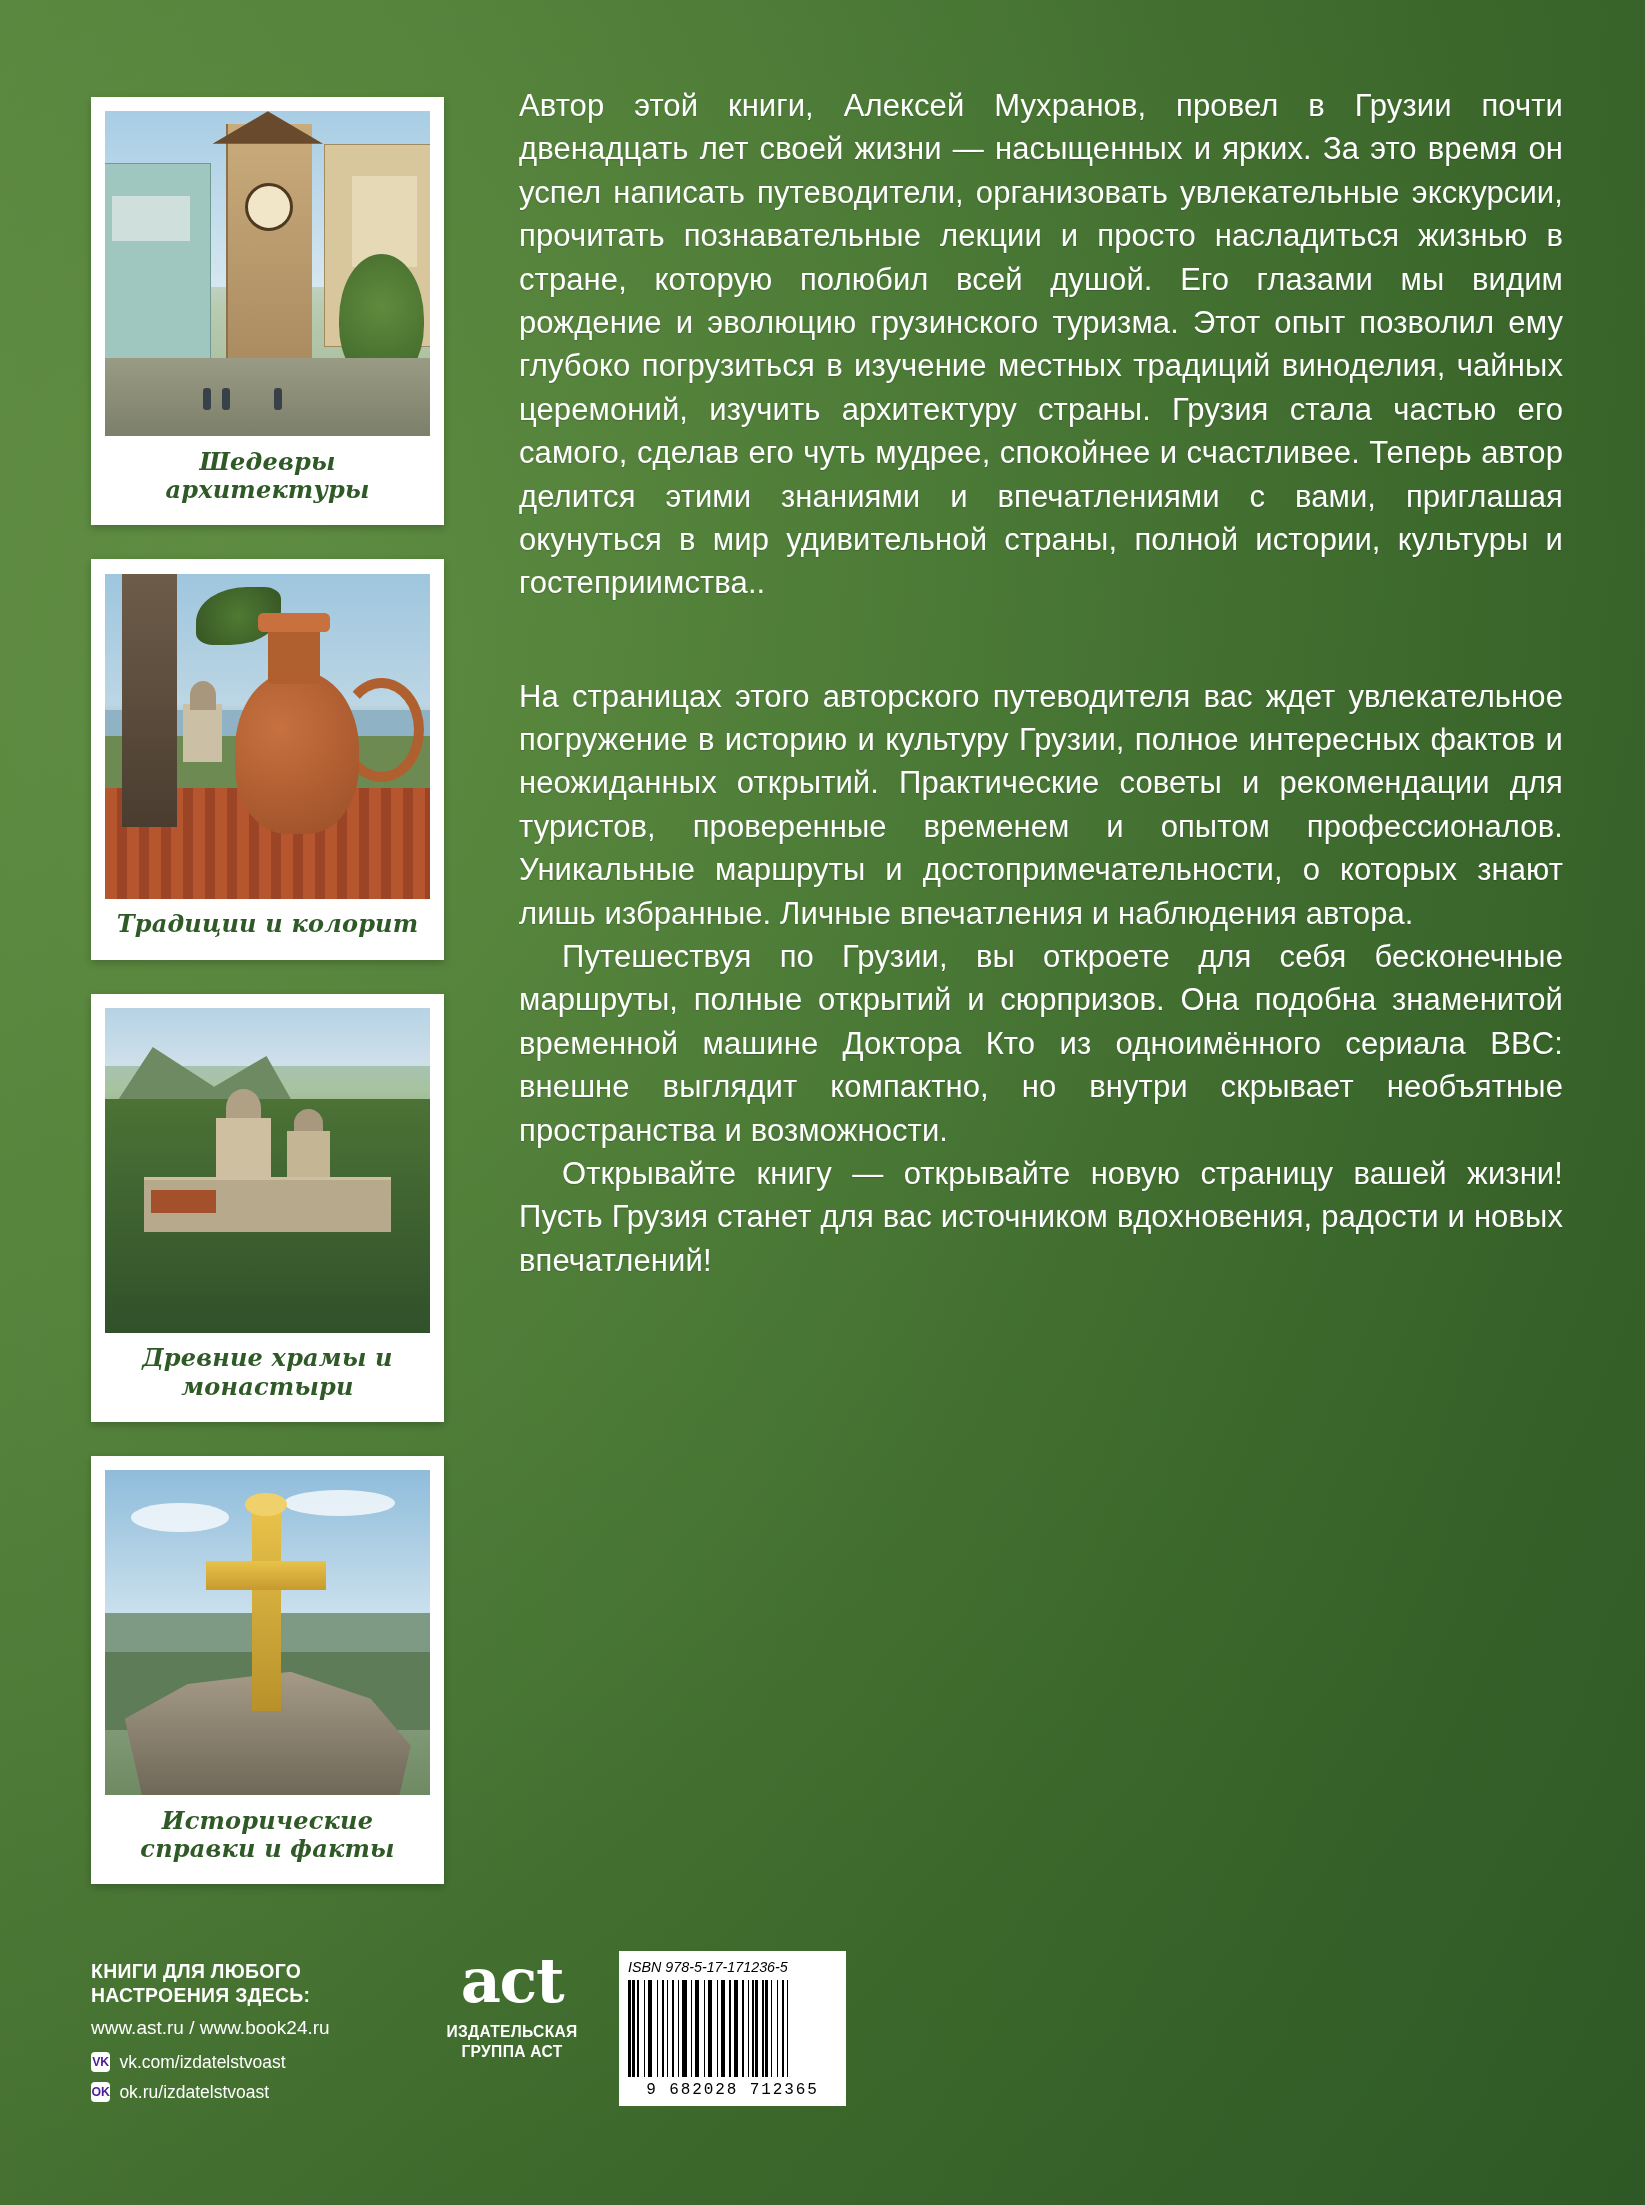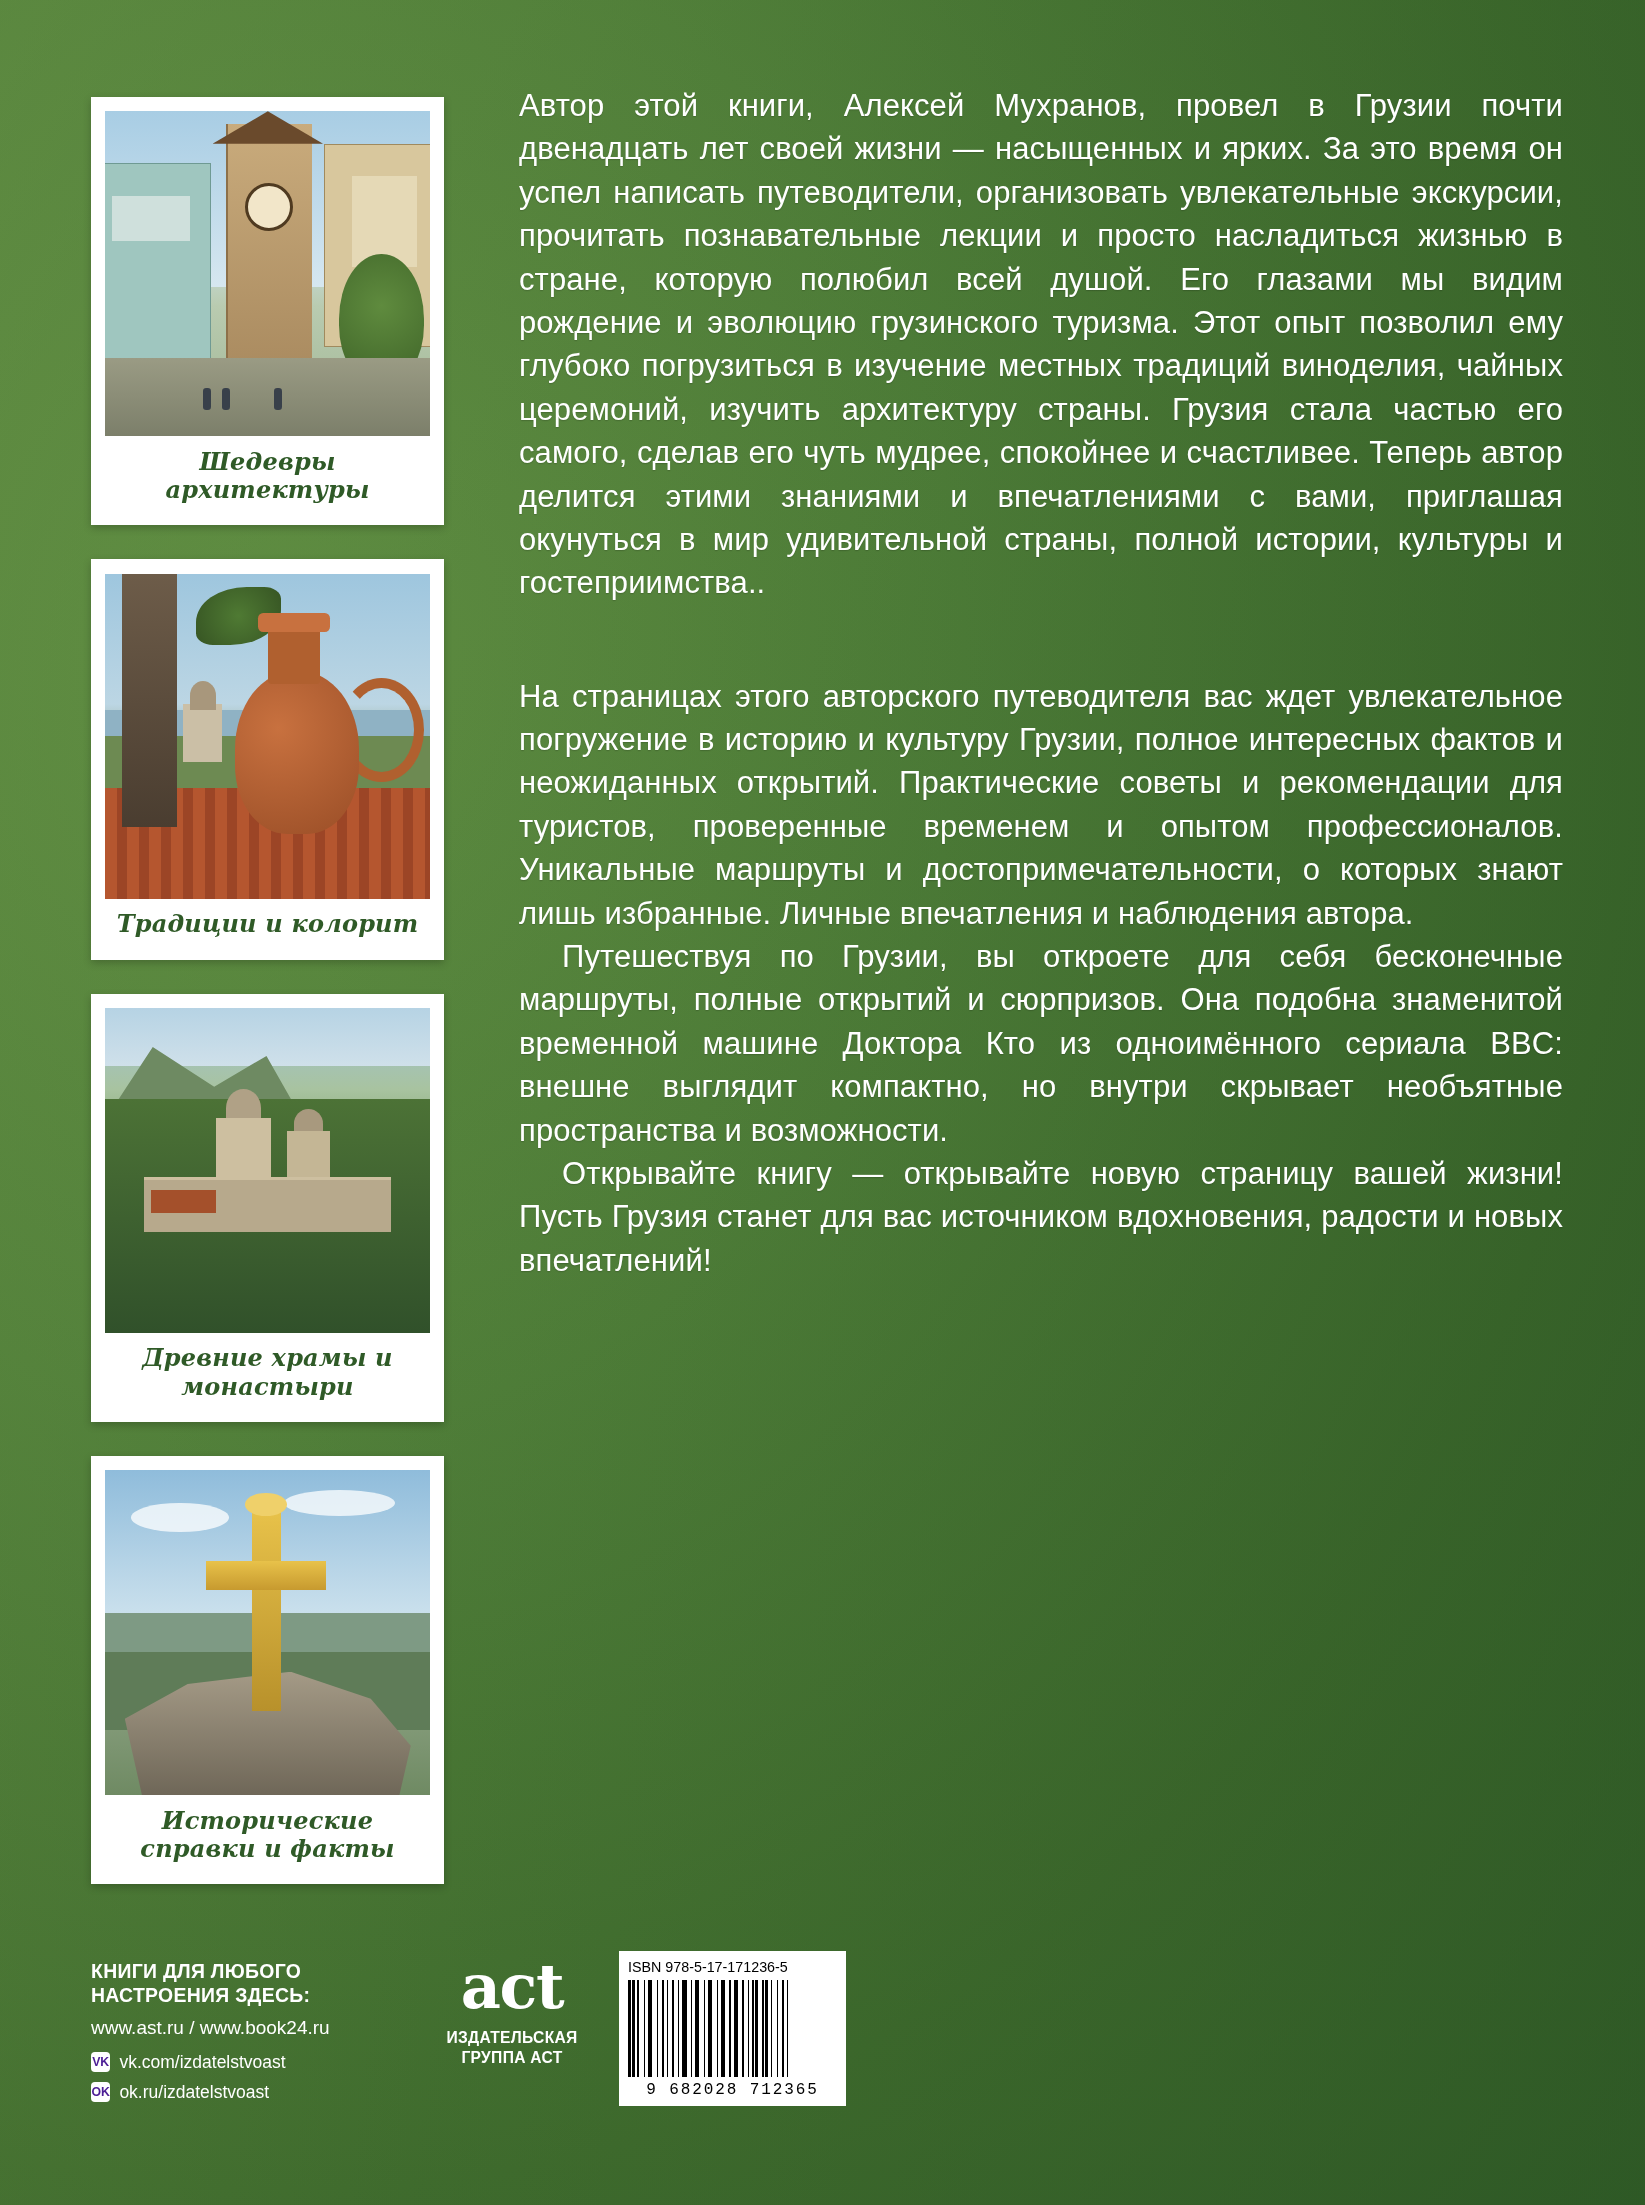--- a/index.html
+++ b/index.html
@@ -182,21 +182,21 @@
     font-size: 12.3px;
     font-weight: bold;
     color: #4c1d95;
     background: #ffffff;
     flex: 0 0 auto;
   }
 
   .ast-logo {
     position: absolute;
     left: 415px;
-    top: 10px;
+    top: 4px;
     width: 194px;
     text-align: center;
     color: #ffffff;
   }
   .ast-logo .mark {
     font-family: "DejaVu Serif", serif;
     font-size: 62px;
     font-weight: bold;
     line-height: 1;
     letter-spacing: -1.3px;
@@ -215,20 +215,21 @@
     top: 5.2px;
     width: 227px;
     background: #ffffff;
     padding: 7.8px 9px 6.5px 9px;
     box-sizing: border-box;
   }
   .isbn-box .isbn-text {
     font-size: 14.3px;
     color: #000000;
     margin-bottom: 5.2px;
+    font-style: italic;
   }
   .barcode {
     height: 97px;
     display: flex;
     align-items: stretch;
     gap: 0;
   }
   .barcode i { display: block; background: #000; }
   .isbn-box .isbn-num {
     font-family: "Liberation Mono", monospace;

